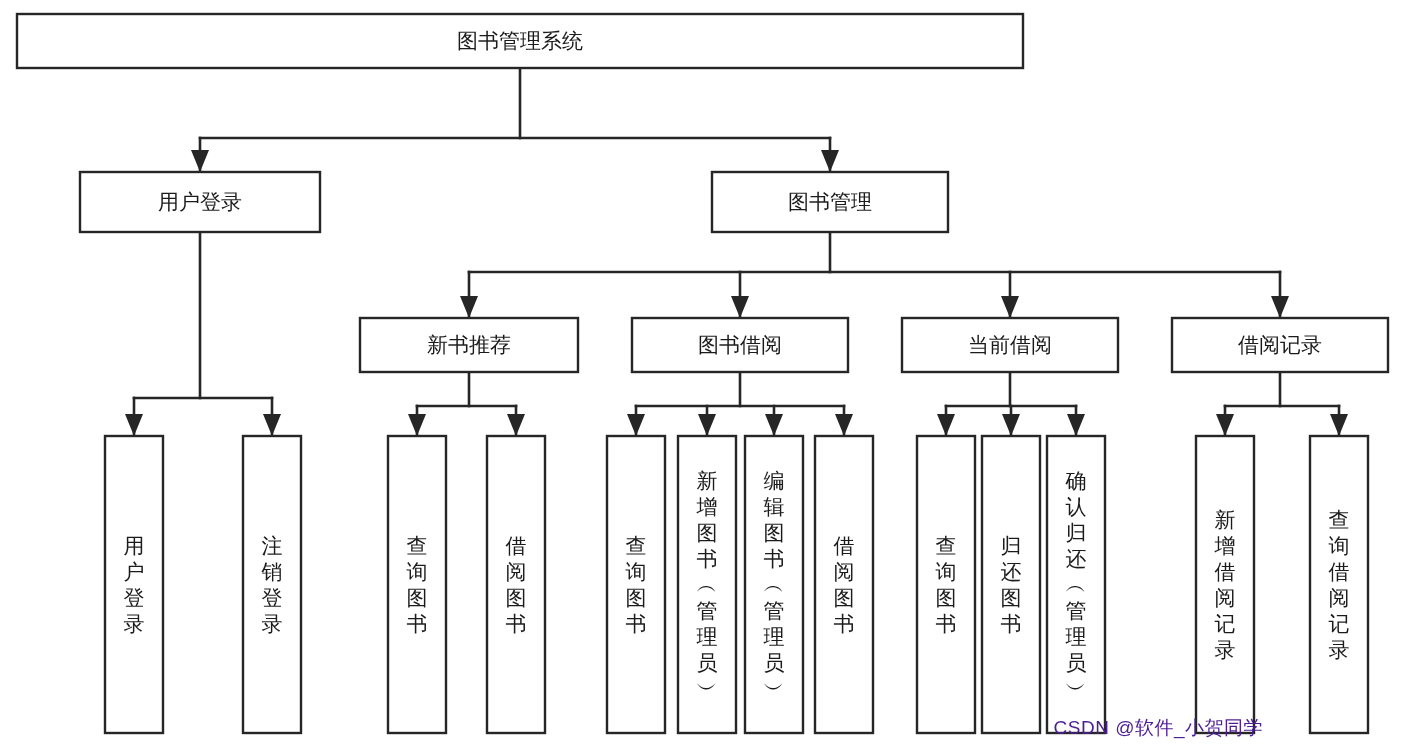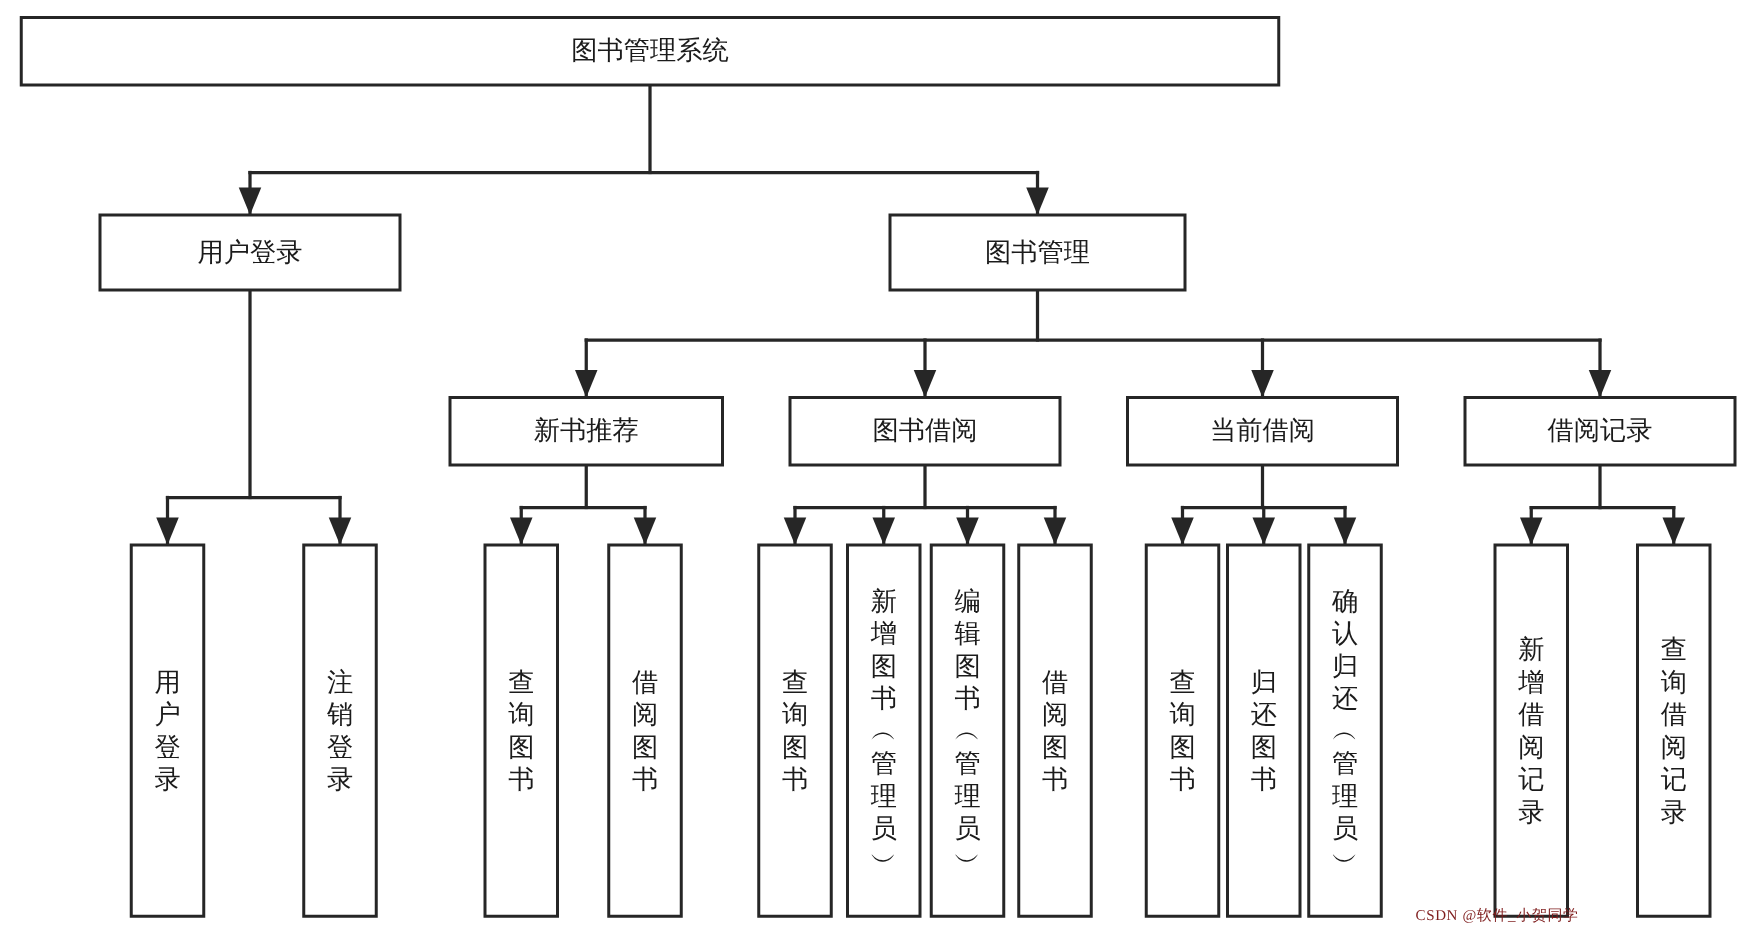--- a/index.html
+++ b/index.html
@@ -50,23 +50,23 @@
   .node-label-vert {
     font-family: "Liberation Sans", "DejaVu Sans", sans-serif;
     fill: #1b1b1b;
     font-size: 21px;
     text-anchor: middle;
   }
   .watermark {
     position: absolute;
     right: 8px;
     bottom: 6px;
-    font-family: Liberation Serif, serif;
-    font-size: 12px;
-    color: #7f1d1d;
+    font-family: Liberation Sans, sans-serif;
+    font-size: 19px;
+    color: #4c1d95;
     letter-spacing: 0.5px;
     white-space: nowrap;
     user-select: none;
   }
 </style>
 </head>
 <body>
 
 <div id="diagram-root">
   <svg id="tree-svg" viewBox="0 0 1405 747" xmlns="http://www.w3.org/2000/svg">

